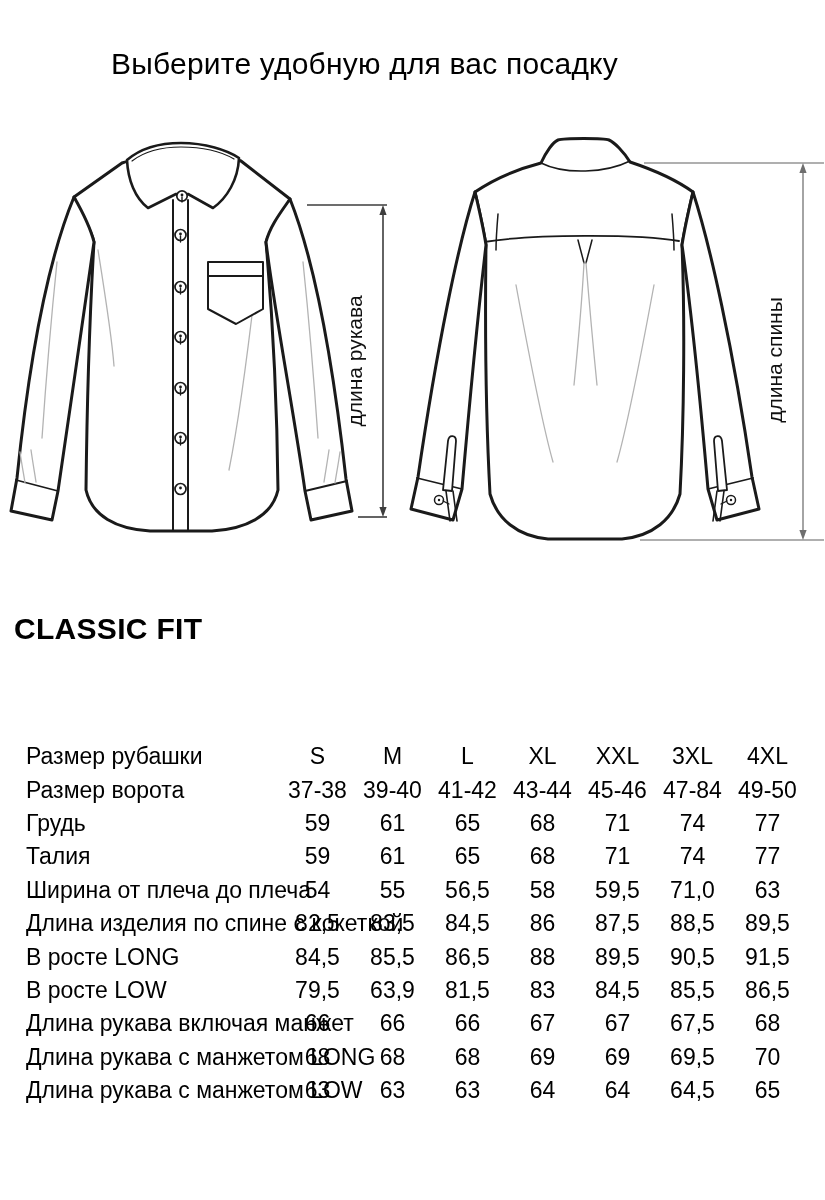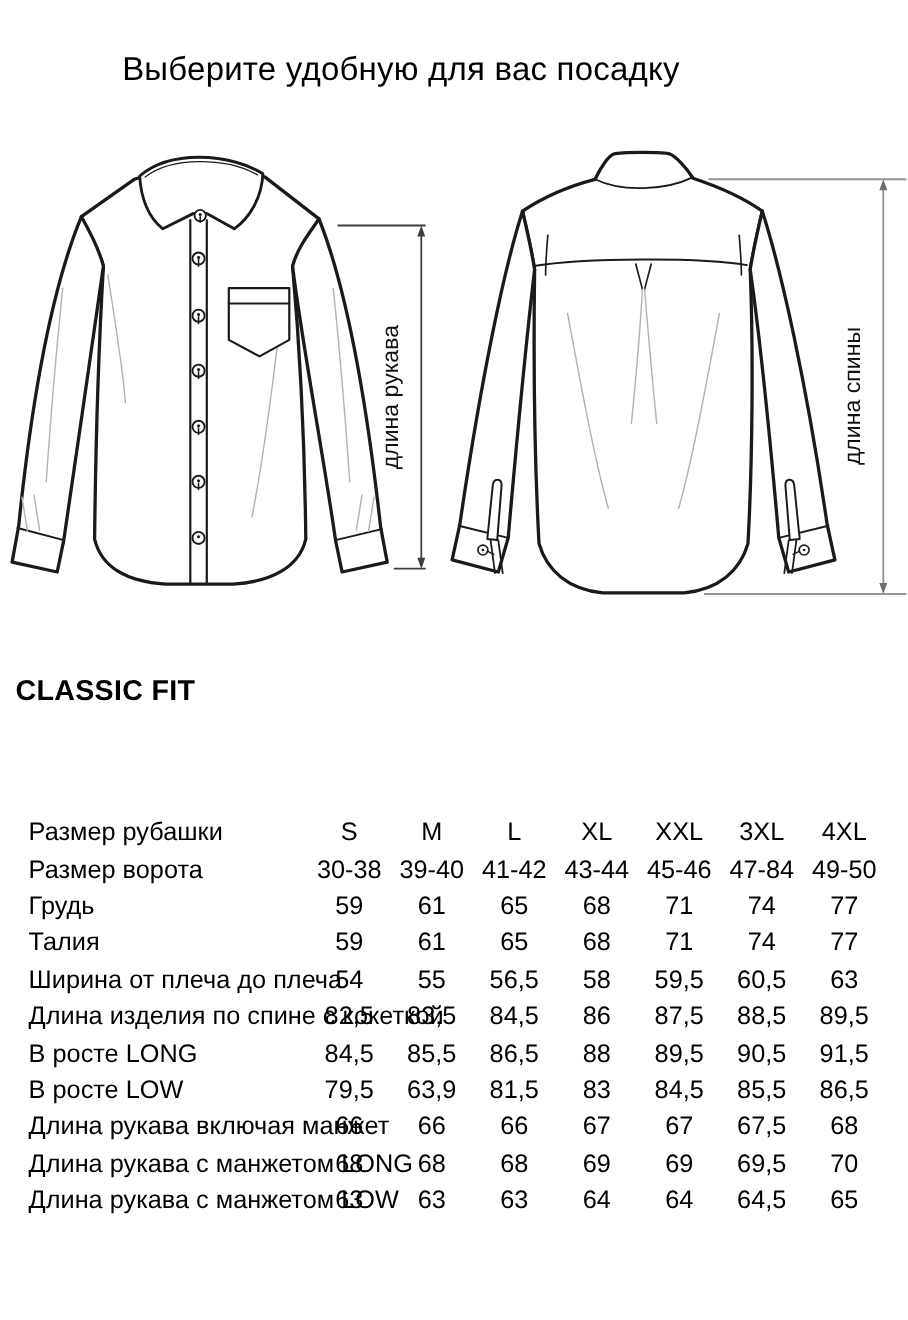--- a/index.html
+++ b/index.html
@@ -1,21 +1,21 @@
 <!DOCTYPE html>
 <html><head>
 <meta charset="utf-8">
 <style>
   html,body{margin:0;padding:0;background:#fff;}
   .page{position:relative;width:825px;height:1200px;background:#fff;overflow:hidden;
         font-family:"Liberation Sans","DejaVu Sans",sans-serif;color:#000;}
   .title{position:absolute;left:0;top:47px;width:729px;text-align:center;
          font-size:30px;font-weight:400;letter-spacing:0.2px;}
   .figure-svg{position:absolute;left:0;top:128px;width:825px;height:460px;}
-  .fit-heading{position:absolute;left:14px;top:612px;font-size:26px;font-weight:700;letter-spacing:0.3px;}
+  .fit-heading{position:absolute;left:14px;top:612px;font-size:30px;font-weight:700;letter-spacing:0.3px;}
   .table-caption{position:absolute;left:14px;top:657px;font-size:24px;font-weight:400;}
   .size-table{position:absolute;left:14px;top:740px;width:800px;}
   .size-row{display:grid;grid-template-columns:266px repeat(7,75px);height:33.4px;align-items:center;}
   .row-label{font-size:23px;text-align:left;white-space:nowrap;margin-left:12px;}
   .cell{font-size:23px;text-align:center;white-space:nowrap;}
   svg text{font-family:"Liberation Sans","DejaVu Sans",sans-serif;}
 </style>
 </head>
 <body>
 
@@ -187,21 +187,21 @@
         <div class="cell">S</div>
         <div class="cell">M</div>
         <div class="cell">L</div>
         <div class="cell">XL</div>
         <div class="cell">XXL</div>
         <div class="cell">3XL</div>
         <div class="cell">4XL</div>
       </div>
       <div class="size-row">
         <div class="row-label">Размер ворота</div>
-        <div class="cell">30-38</div>
+        <div class="cell">37-38</div>
         <div class="cell">39-40</div>
         <div class="cell">41-42</div>
         <div class="cell">43-44</div>
         <div class="cell">45-46</div>
         <div class="cell">47-84</div>
         <div class="cell">49-50</div>
       </div>
       <div class="size-row">
         <div class="row-label">Грудь</div>
         <div class="cell">59</div>
@@ -222,21 +222,21 @@
         <div class="cell">74</div>
         <div class="cell">77</div>
       </div>
       <div class="size-row">
         <div class="row-label">Ширина от плеча до плеча</div>
         <div class="cell">54</div>
         <div class="cell">55</div>
         <div class="cell">56,5</div>
         <div class="cell">58</div>
         <div class="cell">59,5</div>
-        <div class="cell">60,5</div>
+        <div class="cell">71,0</div>
         <div class="cell">63</div>
       </div>
       <div class="size-row">
         <div class="row-label">Длина изделия по спине с кокеткой</div>
         <div class="cell">82,5</div>
         <div class="cell">83,5</div>
         <div class="cell">84,5</div>
         <div class="cell">86</div>
         <div class="cell">87,5</div>
         <div class="cell">88,5</div>

